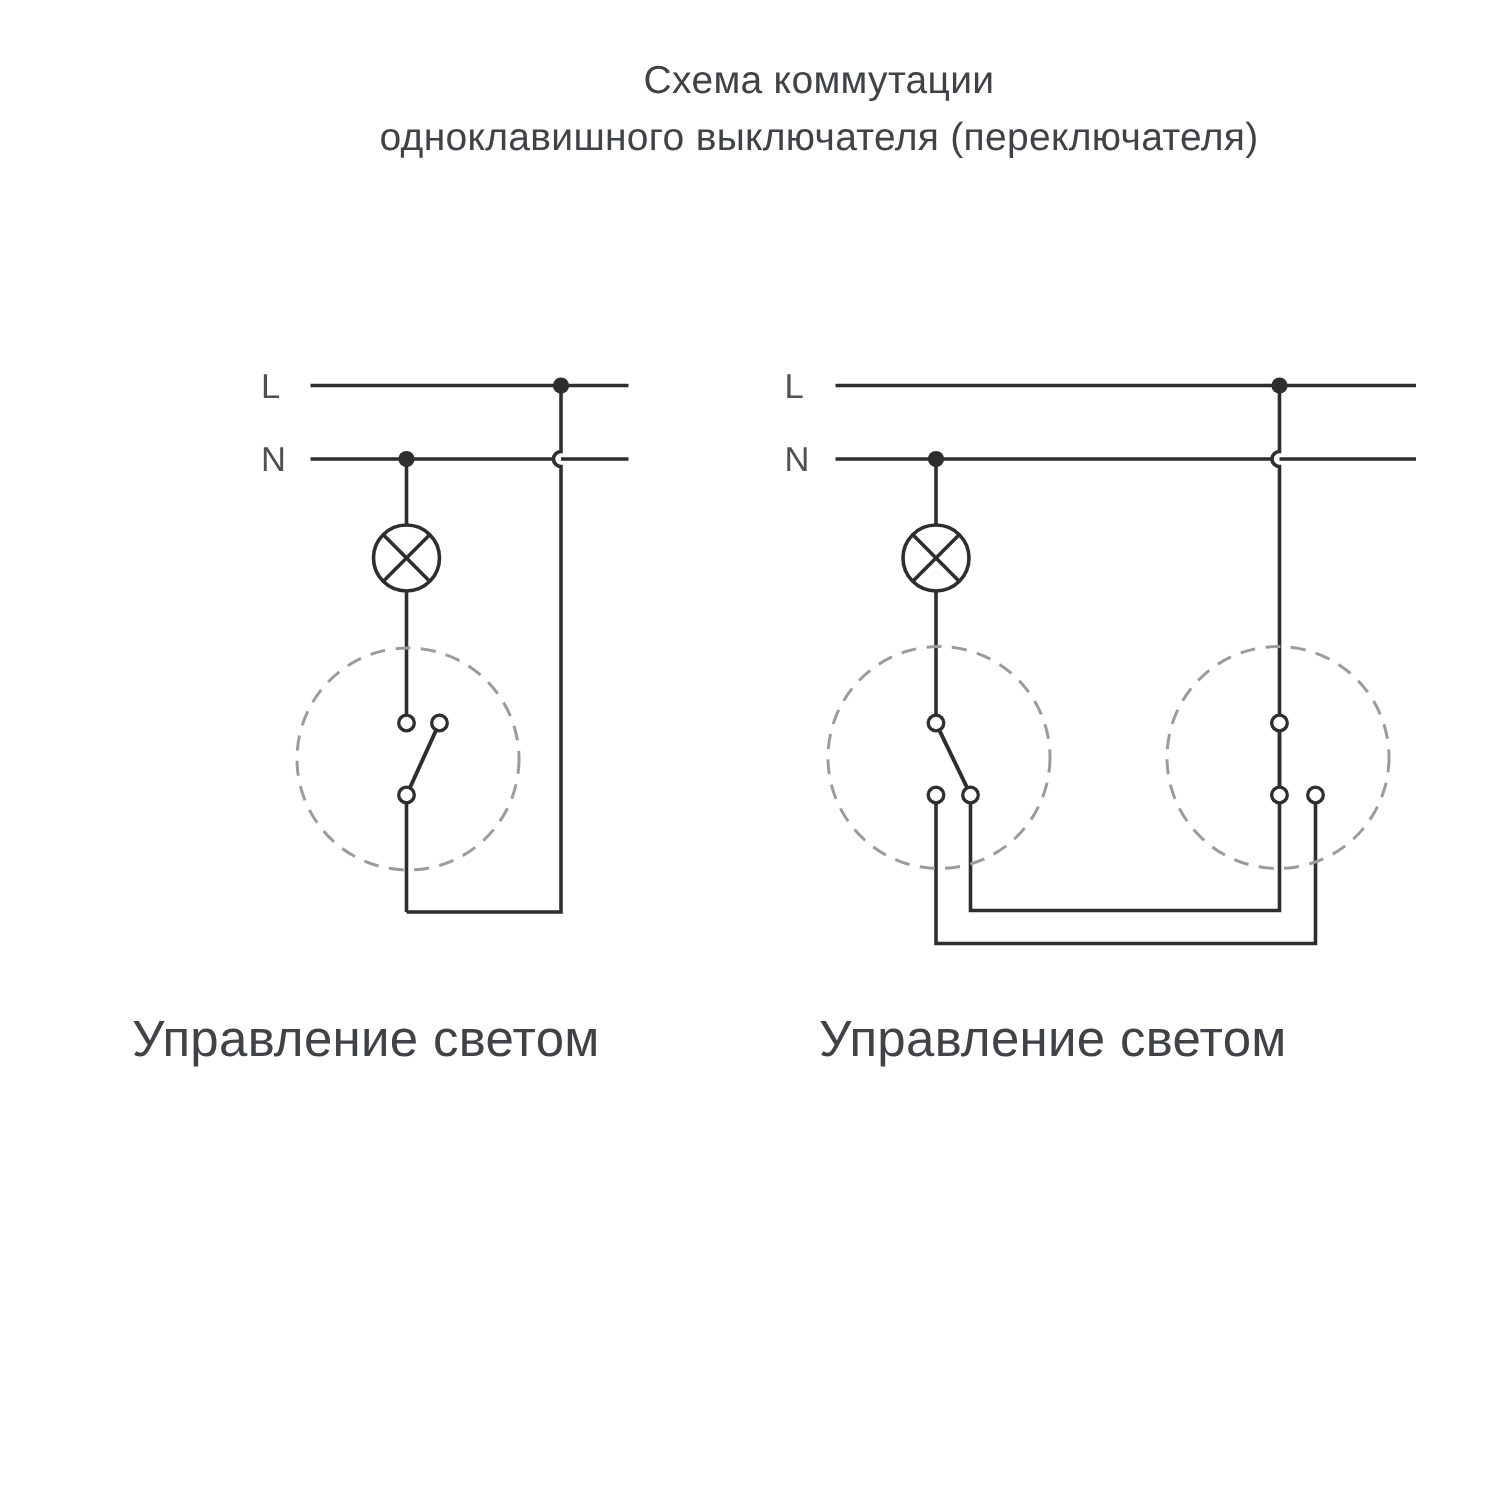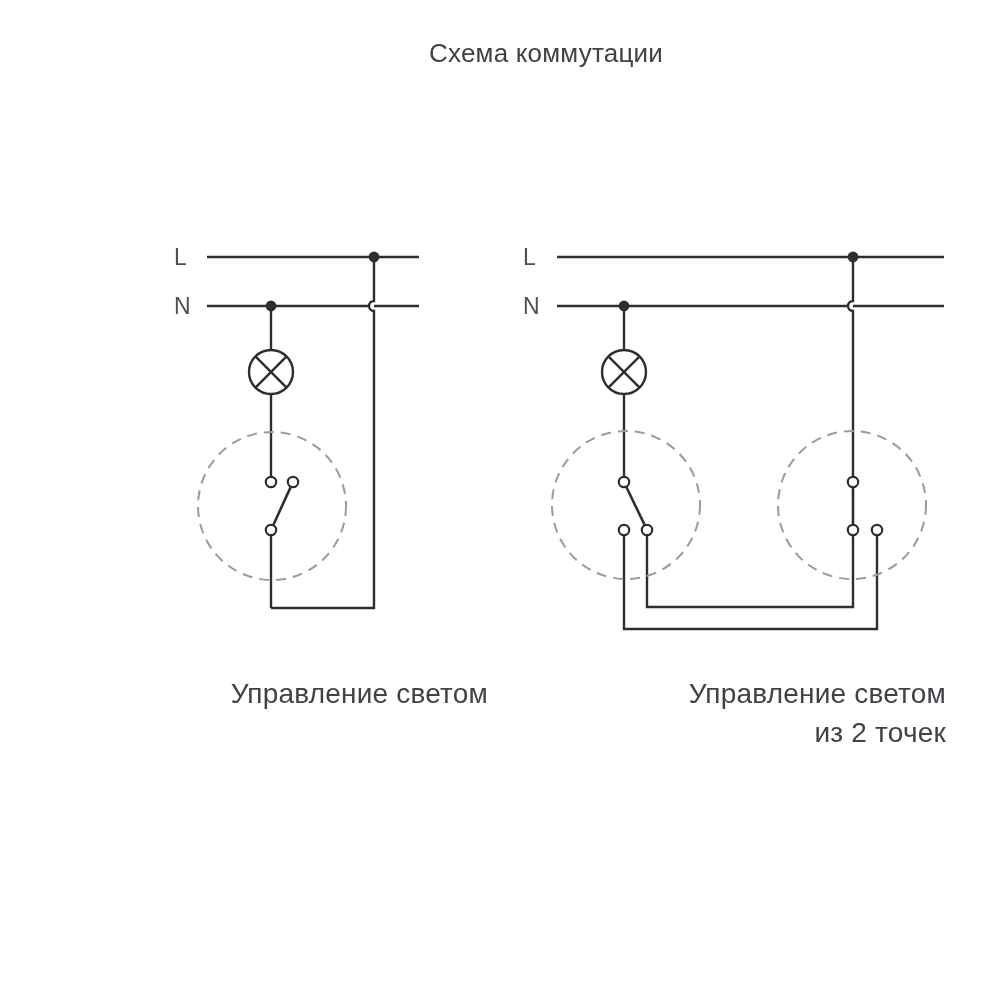--- a/index.html
+++ b/index.html
@@ -24,22 +24,22 @@
     text-align: center;
     font-size: 26px;
     line-height: 38px;
     font-weight: 300;
     color: var(--text, #3f4246);
     letter-spacing: 0.2px;
   }
   .caption {
     position: absolute;
     width: 400px;
-    text-align: right;
-    font-size: 28px;
+    text-align: left;
+    font-size: 34px;
     line-height: 39px;
     font-weight: 300;
     color: var(--text, #3f4246);
     letter-spacing: 0.2px;
   }
   .caption-left  { top: 674px; left: 88px;  }
   .caption-right { top: 674px; left: 546px; }
 
   svg.diagram-svg {
     position: absolute;
@@ -81,20 +81,21 @@
     fill: var(--label, #4e5154);
   }
 </style>
 </head>
 <body>
 
 <div class="page">
 
   <div class="title">
     <div>Схема коммутации</div>
+    <div>одноклавишного выключателя (переключателя)</div>
   </div>
 
   <svg class="diagram-svg" viewBox="0 0 1000 1000">
 
     <g>
       <text class="bus-label" x="174" y="265">L</text>
       <text class="bus-label" x="174" y="314">N</text>
 
       <line class="wire" x1="207" y1="257" x2="419" y2="257"></line>
       <line class="wire" x1="207" y1="306" x2="369" y2="306"></line>
@@ -159,16 +160,15 @@
       <circle class="terminal" cx="877" cy="530" r="5.2"></circle>
     </g>
   </svg>
 
   <div class="caption caption-left">
     <div>Управление светом</div>
   </div>
 
   <div class="caption caption-right">
     <div>Управление светом</div>
-    <div>из 2 точек</div>
   </div>
 
 </div>
 
 </body></html>

